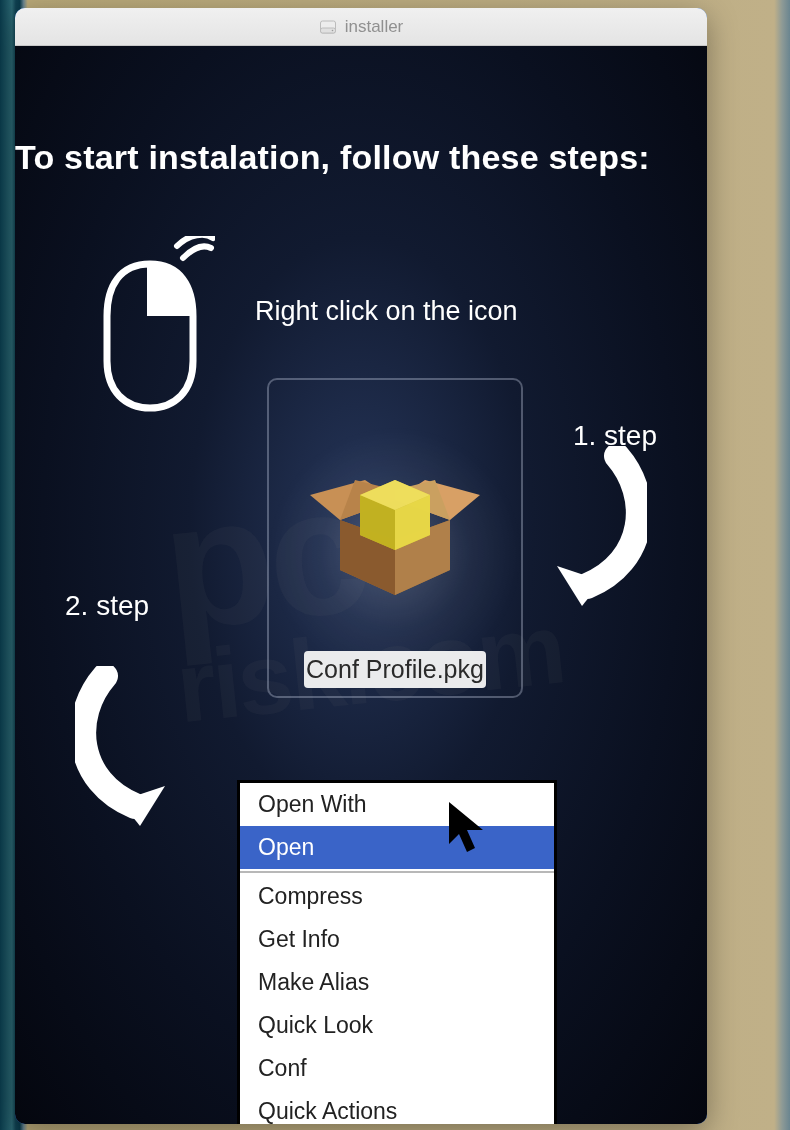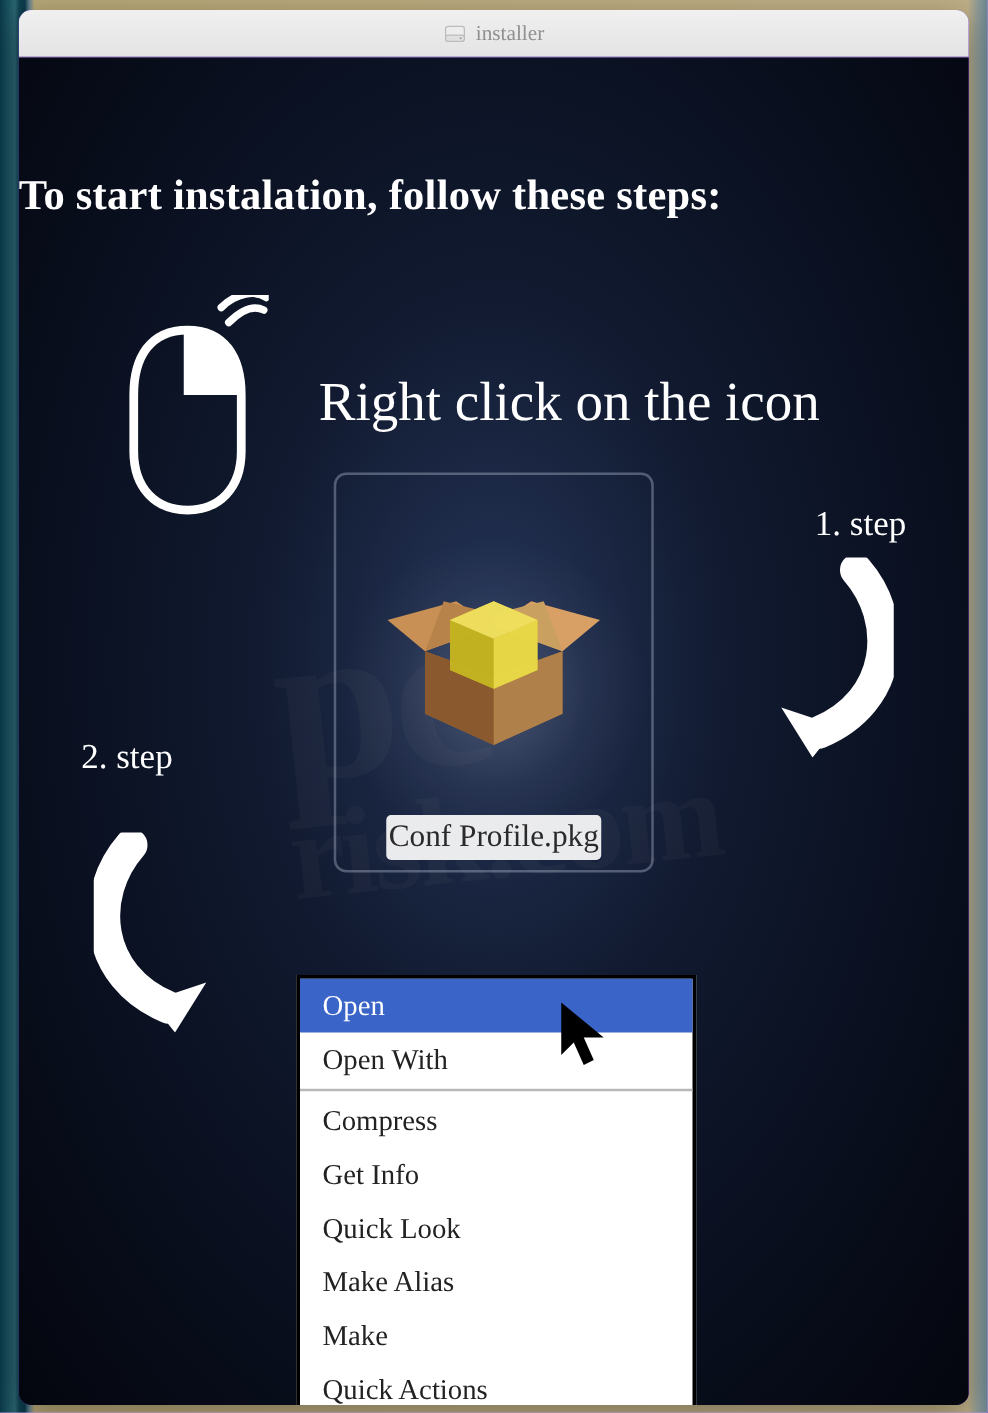--- a/index.html
+++ b/index.html
@@ -5,27 +5,26 @@
   * { box-sizing: border-box; margin: 0; padding: 0; }
   html, body { width: 790px; height: 1130px; overflow: hidden; font-family: -apple-system, "Helvetica Neue", Arial, sans-serif; }
   body {
     background: linear-gradient(to right, #0a3a4a 0%, #2a6570 1.5%, #0f4050 2%, #0a3a4a 2.5%, #6a8590 3%, #b8a878 3.5%, #c0b088 98%, #8e9a96 99%, #6a8590 100%);
     position: relative;
   }
   .window {
     position: absolute;
     left: 15px;
     top: 8px;
-    width: 760px;
+    width: 692px;
     height: 1116px;
     border-radius: 10px;
     overflow: hidden;
     box-shadow: 0 8px 30px rgba(0,0,0,0.35);
-    background: #6d28d9;
-    font-family: Liberation Serif, serif;
+    background: #3b82f6;
   }
   .titlebar {
     height: 38px;
     background: linear-gradient(#f0f0f0, #e4e4e4);
     border-bottom: 1px solid #c8c8c8;
     display: flex;
     align-items: center;
     justify-content: center;
     position: relative;
   }
@@ -46,21 +45,21 @@
     letter-spacing: 0.2px;
   }
   .mouse-icon {
     position: absolute;
     left: 70px; top: 190px;
     width: 130px; height: 180px;
   }
   .instruction {
     position: absolute;
     top: 250px; left: 240px;
-    font-size: 44px;
+    font-size: 27px;
     font-weight: 500;
   }
   .pkg-frame {
     position: absolute;
     left: 252px; top: 332px;
     width: 256px; height: 320px;
     border: 2px solid rgba(200,210,230,0.35);
     border-radius: 10px;
     display: flex;
     flex-direction: column;
@@ -73,21 +72,21 @@
   .pkg-label {
     background: rgba(245,245,245,0.95);
     color: #2a2a2a;
     font-size: 25px;
     padding: 4px 2px;
     border-radius: 4px;
     font-weight: 400;
   }
   .step1-label {
     position: absolute;
-    right: 50px; top: 358px;
+    right: 50px; top: 374px;
     font-size: 28px;
     font-weight: 400;
   }
   .step1-arrow {
     position: absolute;
     right: 60px; top: 400px;
     width: 140px; height: 160px;
   }
   .step2-label {
     position: absolute;
@@ -207,28 +206,28 @@
 
     <div class="step2-label">2. step</div>
     <div class="step2-arrow">
       <svg viewBox="0 0 140 160" width="140" height="160">
         <path d="M30 10 C-5 50 0 115 60 140" fill="none" stroke="#fff" stroke-width="26" stroke-linecap="round"></path>
         <polygon points="90,120 45,135 65,160" fill="#fff"></polygon>
       </svg>
     </div>
 
     <div class="context-menu">
+      <div class="menu-item">Open With</div>
       <div class="menu-item highlight">Open</div>
-      <div class="menu-item">Open With</div>
       <div class="menu-sep"></div>
       <div class="menu-item">Compress</div>
       <div class="menu-item">Get Info</div>
+      <div class="menu-item">Make Alias</div>
       <div class="menu-item">Quick Look</div>
-      <div class="menu-item">Make Alias</div>
-      <div class="menu-item">Make</div>
+      <div class="menu-item">Conf</div>
       <div class="menu-item">Quick Actions</div>
     </div>
 
     <div class="cursor">
       <svg viewBox="0 0 48 60" width="48" height="60">
         <polygon points="4,2 4,44 14,34 22,52 30,48 22,30 38,30" fill="#000"></polygon>
       </svg>
     </div>
 
   </div>

